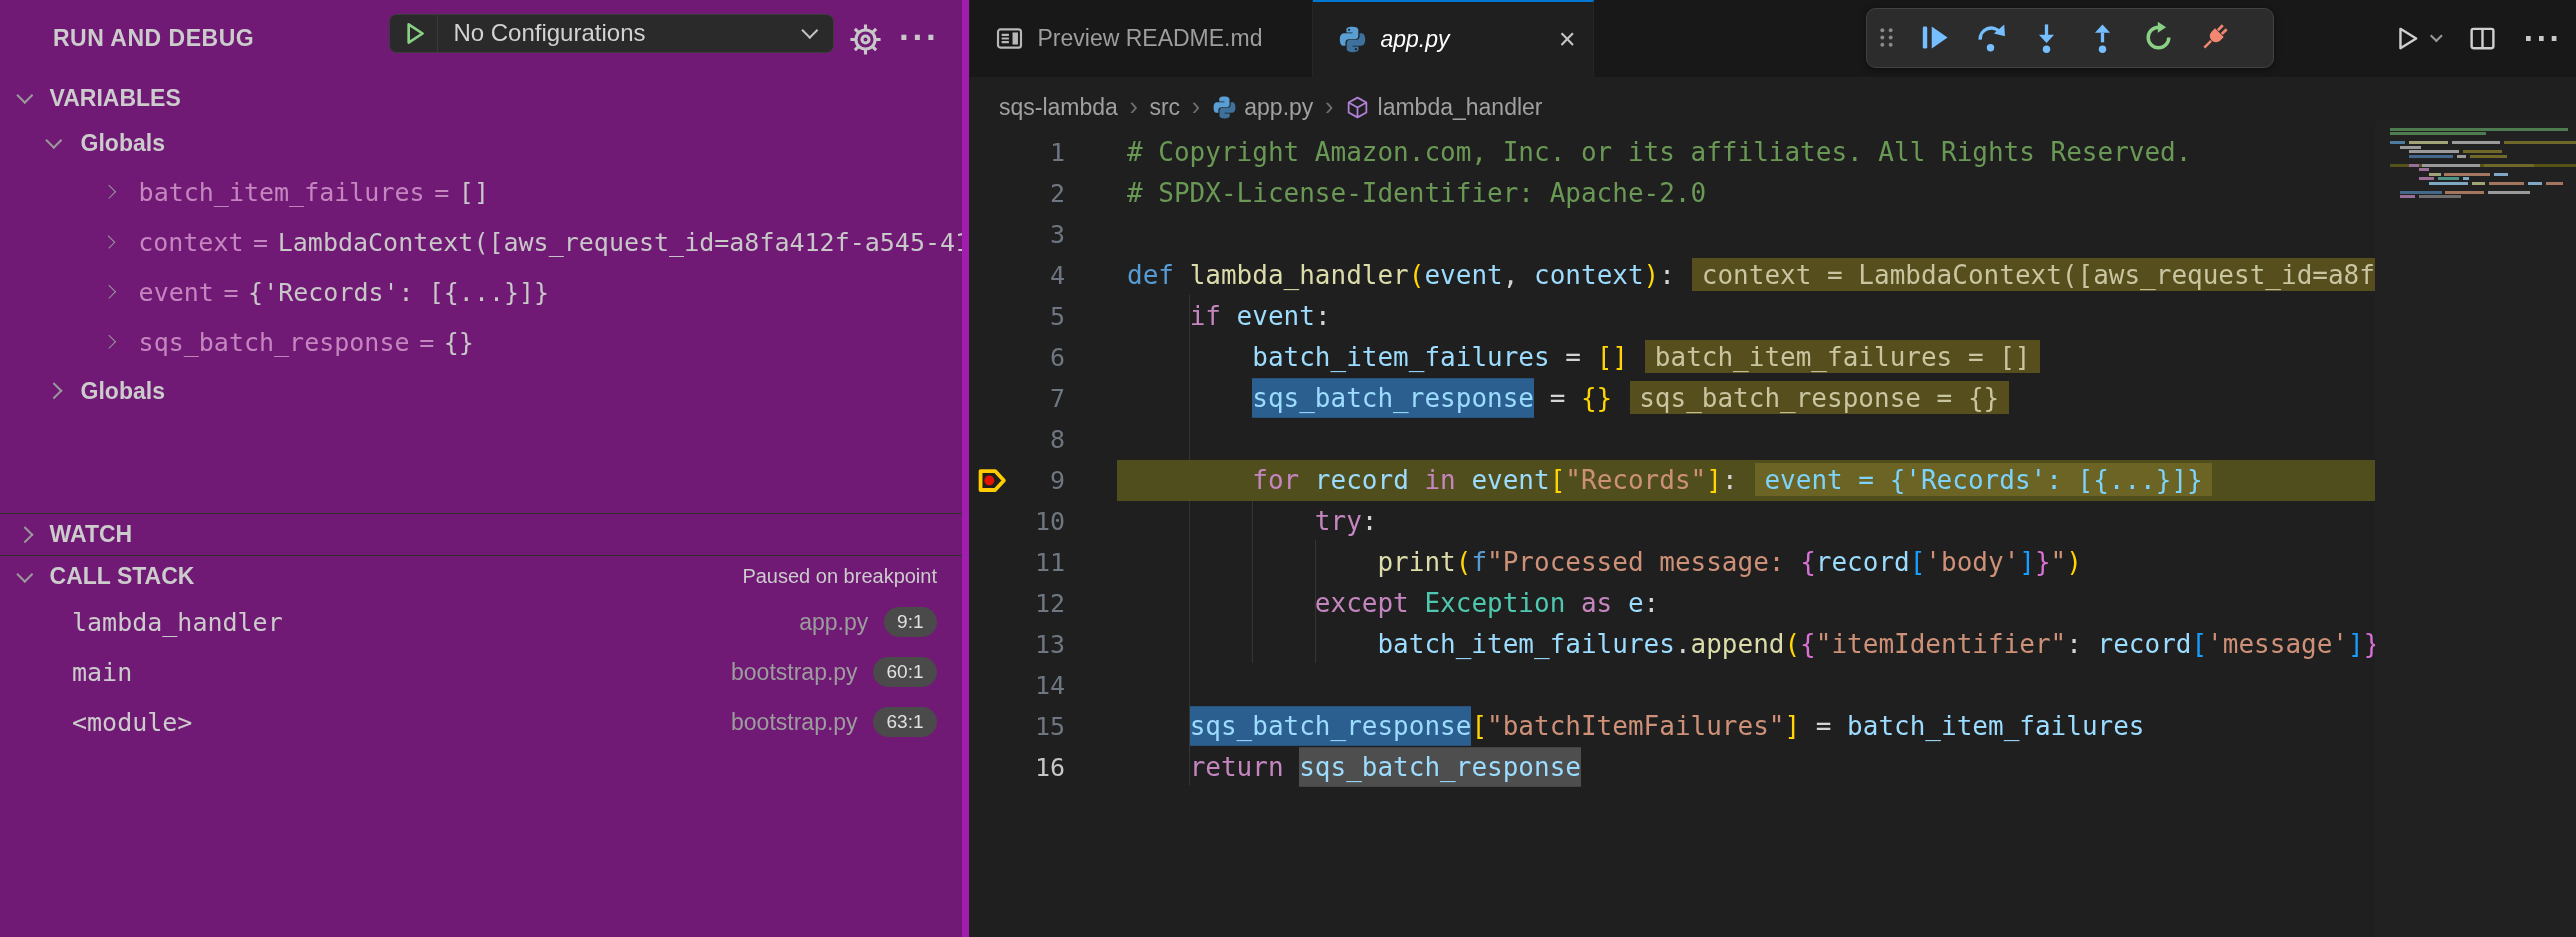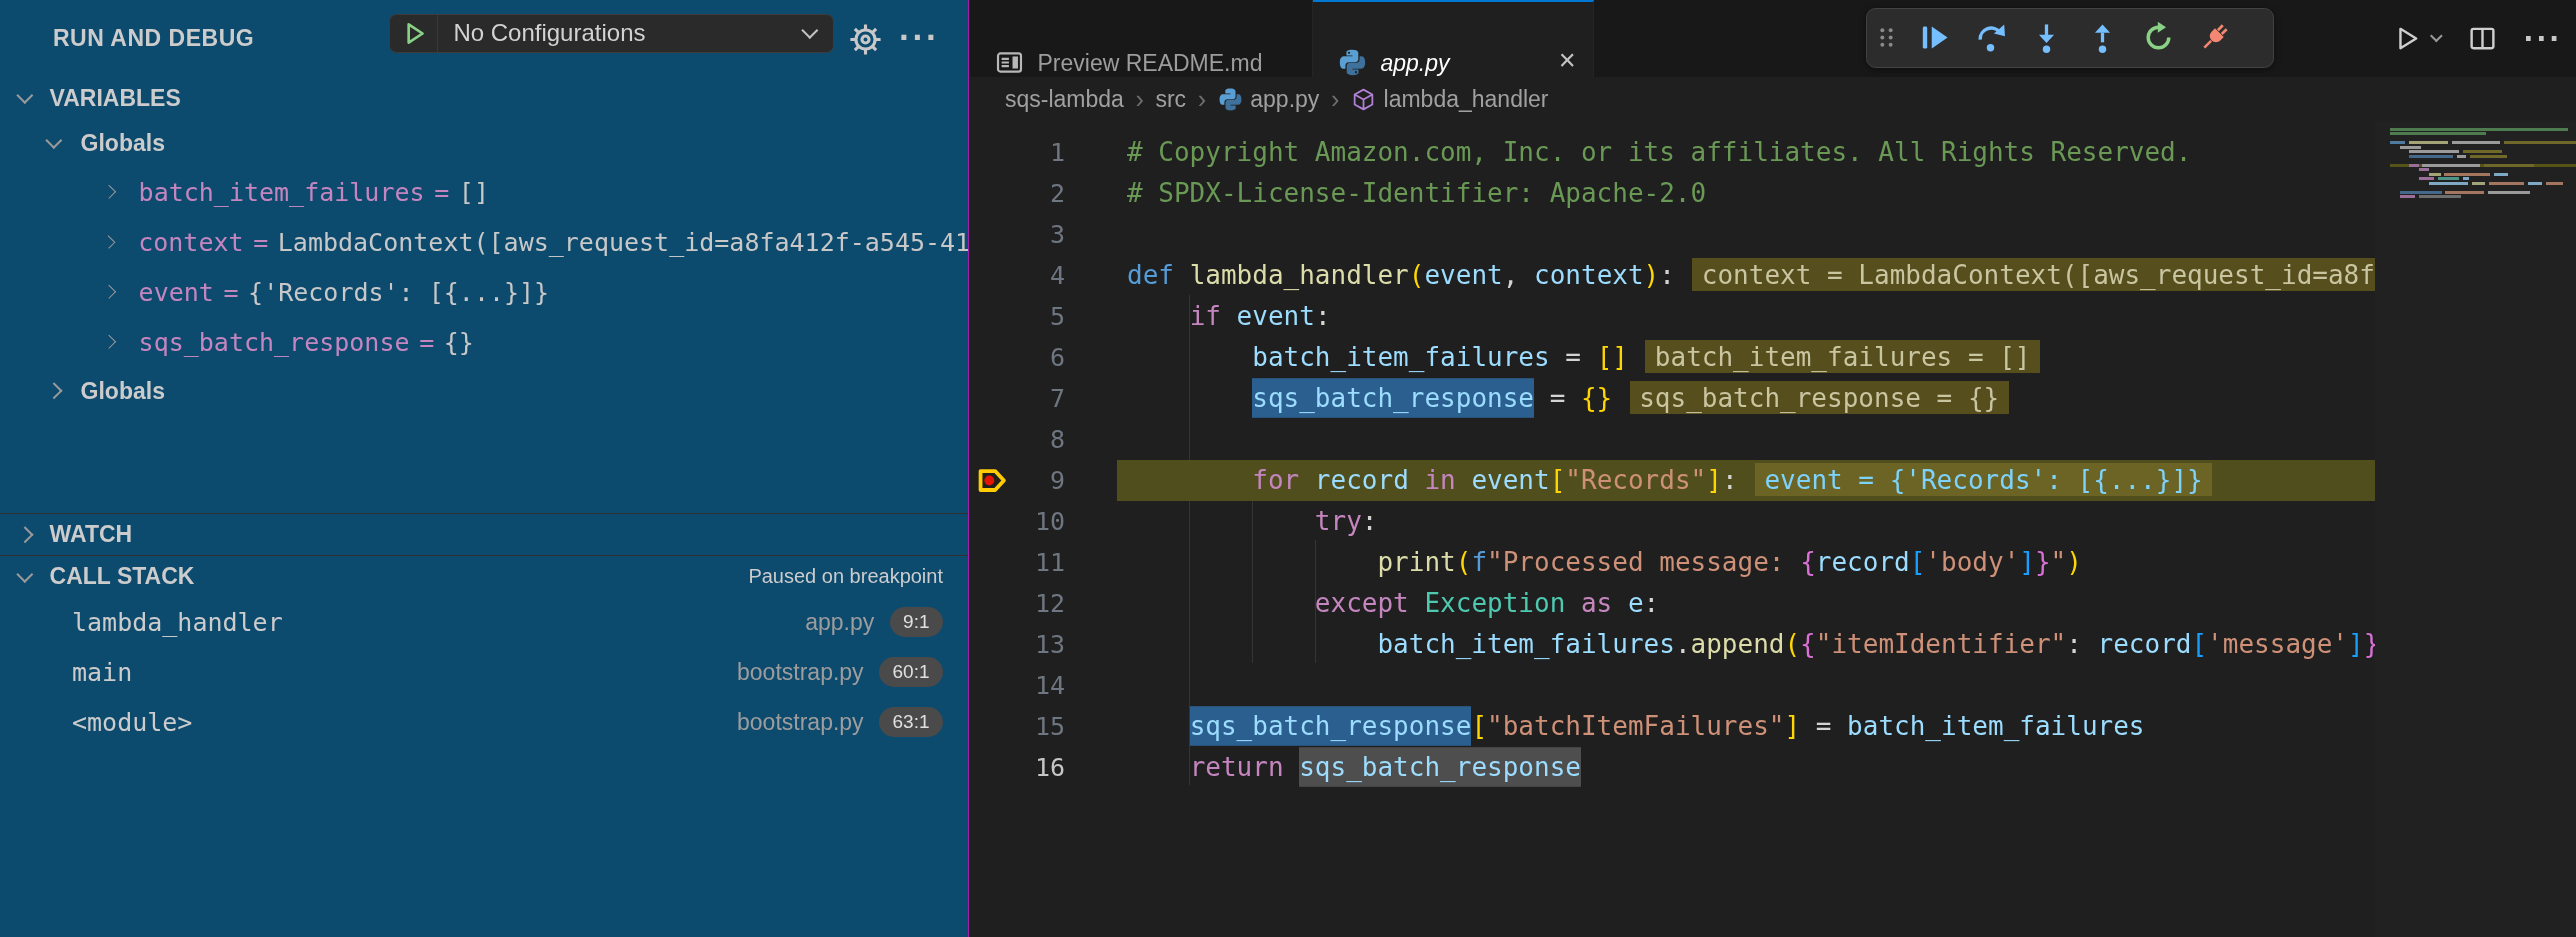--- a/index.html
+++ b/index.html
@@ -1,21 +1,21 @@
 <!DOCTYPE html>
 <html><head>
 <meta charset="utf-8">
 <style>
   * { margin:0; padding:0; box-sizing:border-box; }
   html,body { width:2576px; height:938px; background:#1f1f1f; overflow:hidden;
               font-family:"Liberation Sans", sans-serif; }
 
   
   #sidebar { position:absolute; left:0; top:0; width:969px; height:938px;
-             background:#0c4a6e; border-right:1px solid #a21caf; color:#cccccc; }
+             background:#701a75; border-right:7px solid #a21caf; color:#cccccc; }
   .sb-titlebar { position:relative; height:77px; }
   .sb-title { position:absolute; left:53px; top:0; line-height:77px; font-size:23px;
               font-weight:bold; color:#cccccc; letter-spacing:0.5px; }
   .cfg-select { position:absolute; left:389px; top:13.5px; width:445px; height:39px;
                 background:#2a2a2a; border:1px solid #3c3c3c; border-radius:7.7px;
                 display:flex; align-items:center; cursor:pointer; }
   .cfg-play { width:48px; height:100%; display:flex; align-items:center; justify-content:center;
               border-right:1px solid #3a3a3a; }
   .cfg-label { flex:1; padding-left:15.4px; font-size:24px; color:#d2d2d2; white-space:nowrap;
                overflow:hidden; }
@@ -49,42 +49,42 @@
   .frame-name { margin-left:72px; font-size:25px; color:#cccccc;
                 font-family:"DejaVu Sans Mono",monospace; }
   .frame-right { margin-left:auto; margin-right:25px; display:flex; align-items:center; gap:15.4px; }
   .frame-file { font-size:23px; color:#9d9d9d; }
   .frame-badge { background:#4a4a4a; color:#e0e0e0; font-size:19px; border-radius:15.4px;
                  padding:3.9px 13.5px; }
 
   
   #editor { position:absolute; left:970px; top:0; right:0; height:938px; background:#1f1f1f; }
   #tabbar { position:absolute; left:0; top:0; right:0; height:77px; background:#181818; }
-  .tab { position:absolute; top:0; height:77px; display:flex; align-items:flex-end;
+  .tab { position:absolute; top:0; height:77px; display:flex; align-items:center;
          cursor:pointer; border-right:1px solid #252525; }
   #tab-1 { left:0; width:343px; }
   #tab-2 { left:343px; width:281px; background:#1f1f1f; border-top:2.9px solid #0078d4; }
   .tab-icon { margin-left:25px; width:29px; height:29px; flex:0 0 auto; }
   .tab-label { margin-left:13.5px; font-size:23px; color:#9d9d9d; white-space:nowrap; }
   #tab-2 .tab-label { color:#ffffff; font-style:italic; }
   .tab-close { margin-left:auto; margin-right:17.3px; font-size:29px; color:#c5c5c5; cursor:pointer; }
 
   #debug-toolbar { position:absolute; left:896px; top:7.7px; width:408px; height:60px;
                    background:#2c2c2c; border:1px solid #424242; border-radius:9.6px;
                    display:flex; align-items:center; box-shadow:0 1.9px 7.7px rgba(0,0,0,.4); }
   .dbg-btn { width:56px; height:100%; display:flex; align-items:center; justify-content:center;
              cursor:pointer; }
   .dbg-grip { width:39px; cursor:grab; }
   #editor-actions { position:absolute; right:13.5px; top:0; height:77px; display:flex;
                     align-items:center; gap:27px; }
   .ea-btn { display:flex; align-items:center; cursor:pointer; }
   .ea-more { font-size:33px; font-weight:bold; color:#c8c8c8; letter-spacing:1.9px; }
 
-  #breadcrumb { position:absolute; left:16px; top:77px; right:0; height:44px; background:#1f1f1f;
-                display:flex; align-items:center; padding-left:19px; }
+  #breadcrumb { position:absolute; left:10px; top:77px; right:0; height:44px; background:#1f1f1f;
+                display:flex; align-items:flex-end; padding-left:19px; }
   .bc-item { font-size:23px; color:#a0a0a0; cursor:pointer; }
   .bc-sep { font-size:25px; color:#6e6e6e; margin:0 11.6px; }
   .bc-icon { width:25px; height:25px; margin-right:7.7px; }
   .bc-group { display:flex; align-items:center; }
 
   #code-area { position:absolute; left:0; top:121px; width:1405px; height:816px;
                overflow:hidden; padding-top:10.6px; }
   .code-line { position:relative; height:41px; line-height:41px; white-space:pre;
                font-family:"DejaVu Sans Mono",monospace; font-size:26px; }
   .code-line .hl { position:absolute; left:147px; right:0; top:0; bottom:0;

